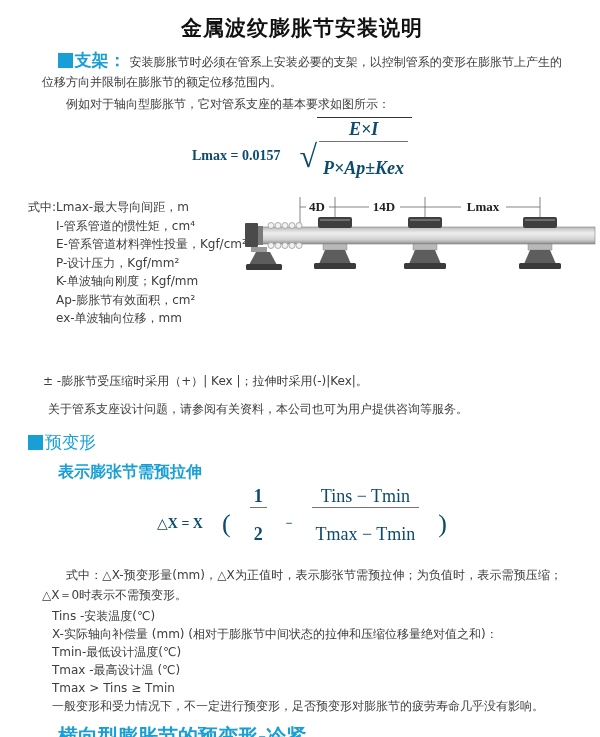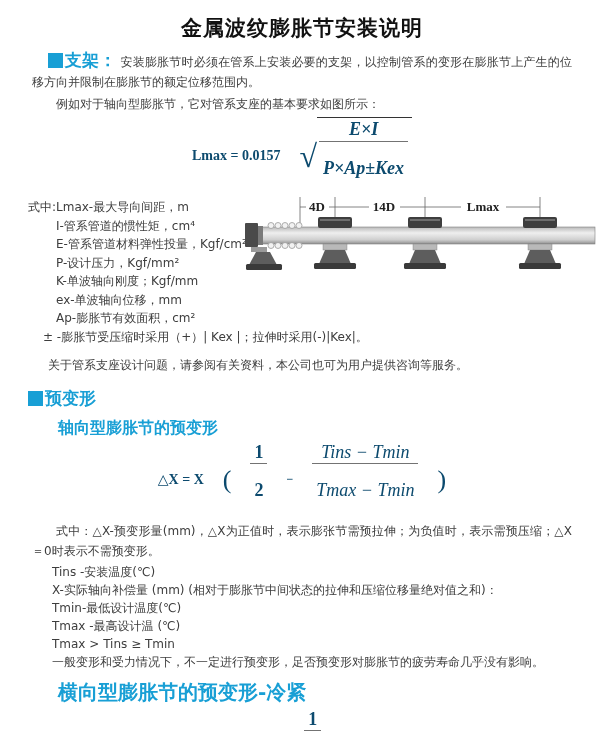--- a/index.html
+++ b/index.html
@@ -8,53 +8,53 @@
   .page {
     position:relative; width:600px; height:737px; overflow:hidden;
     background:#fff; font-family:"DejaVu Sans","Liberation Sans",sans-serif;
     color:var(--body); font-size:12px; padding:8px 24px 0 28px;
     outline:1px solid #ececec;
   }
   .title {
     margin:6px 0 8px; text-align:center; font-size:21px; font-weight:bold;
     color:#111; letter-spacing:1px;
   }
-  .para { margin:2px 4px; line-height:20px; text-align:justify; }
+  .para { margin:2px 14px; line-height:20px; text-align:justify; }
   .para.indent { text-indent:2em; }
   .para.hang { text-indent:1.3em; }
   .sec-head-inline { font-size:17px; font-weight:bold; color:var(--accent); }
-  .sec-head-block { margin:12px 0 2px; font-size:17px; font-weight:bold; color:var(--accent); }
+  .sec-head-block { margin:12px 0 2px; font-size:17px; font-weight:normal; color:var(--accent); }
   .sq { display:inline-block; width:15px; height:15px; background:var(--accent);
         margin-right:2px; vertical-align:-2px; }
   .sub-head { margin:8px 0 2px 30px; font-size:16px; font-weight:bold; color:var(--accent); }
   .sub-head.lateral { font-size:20px; }
 
   
   .formula { display:flex; justify-content:center; align-items:center;
              font-family:"Liberation Serif","DejaVu Serif",serif; color:#0c4a6e;
              margin:3px 0; gap:19px; }
   .f-lhs { font-weight:bold; font-size:14px; }
   .sqrt { display:inline-flex; align-items:center; }
   .rad { font-size:32px; font-weight:normal; line-height:30px; }
   .radicand { border-top:1.6px solid #333; padding:1px 4px 0 2px; }
   .frac { display:inline-flex; flex-direction:column; text-align:center;
           line-height:1.2; font-size:18px; vertical-align:middle; }
   .frac .num { padding:0 4px; }
   .frac .den { border-top:1px solid #737373; padding:16px 4px; }
   .f1 .frac { font-style:italic; font-weight:bold; }
   .paren { font-size:26px; font-weight:normal; line-height:1; }
   .minus { font-weight:bold; }
-  .frac.it { font-style:italic; }
+  .frac.it { }
   .frac.up { font-weight:bold; }
 
   
   .defs { margin-top:2px; }
   .def-line { line-height:18.5px; }
   .def-sub { padding-left:28px; }
-  .def-line.pm { padding-left:15px; }
+  .def-line.pm { padding-left:15px;margin-top:44px; }
   .def-line.consult { padding-left:20px; margin-top:10px; }
   .ax-line { line-height:18px; padding-left:2em; }
 
   .diagram { position:absolute; left:243px; top:191px; width:355px; height:95px; }
   .dim { font-family:"Liberation Serif","DejaVu Serif",serif; font-weight:bold;
          font-size:13px; fill:#222; text-anchor:middle; }
 </style>
 </head>
 <body>
 
@@ -78,22 +78,22 @@
       </span>
     </span>
   </div>
 
   <div class="defs">
     <div class="def-line">式中:Lmax-最大导向间距，m</div>
     <div class="def-line def-sub">I-管系管道的惯性矩，cm⁴</div>
     <div class="def-line def-sub">E-管系管道材料弹性投量，Kgf/cm²</div>
     <div class="def-line def-sub">P-设计压力，Kgf/mm²</div>
     <div class="def-line def-sub">K-单波轴向刚度；Kgf/mm</div>
+    <div class="def-line def-sub">Ap-膨胀节有效面积，cm²</div>
     <div class="def-line def-sub">ex-单波轴向位移，mm</div>
-    <div class="def-line def-sub">Ap-膨胀节有效面积，cm²</div>
     <div class="def-line pm">± -膨胀节受压缩时采用（+）| Kex |；拉伸时采用(-)|Kex|。</div>
     <div class="def-line consult">关于管系支座设计问题，请参阅有关资料，本公司也可为用户提供咨询等服务。</div>
   </div>
 
   <svg class="diagram" viewBox="0 0 355 95">
     <defs>
       <linearGradient id="pg" x1="0" y1="0" x2="0" y2="1">
         <stop offset="0" stop-color="#b9b9b9"></stop>
         <stop offset="0.35" stop-color="#efefef"></stop>
         <stop offset="0.75" stop-color="#cfcfcf"></stop>
@@ -154,21 +154,21 @@
       <rect x="282" y="28" width="30" height="2" fill="#6e6e6e"></rect>
       <rect x="285" y="53" width="24" height="6" fill="#b9b9b9" stroke="#7a7a7a" stroke-width="0.4"></rect>
       <polygon points="281,73 313,73 307,59 287,59" fill="#5d5d5d"></polygon>
       <rect x="276" y="72" width="42" height="6" rx="1.5" fill="#3a3a3a"></rect>
     </g>
   </svg>
 
   <h2 class="sec-head-block"><span class="sq"></span><span>预变形</span></h2>
 
 
-  <h3 class="sub-head">轴向型膨胀节的预变形</h3>
+  <h3 class="sub-head">表示膨张节需预拉伸</h3>
 
   <div class="formula f2">
     <span class="f-lhs">△X = X</span>
     <span class="paren">(</span>
     <span class="frac up">
       <span class="num">1</span>
       <span class="den">2</span>
     </span>
     <span class="minus">−</span>
     <span class="frac it">

